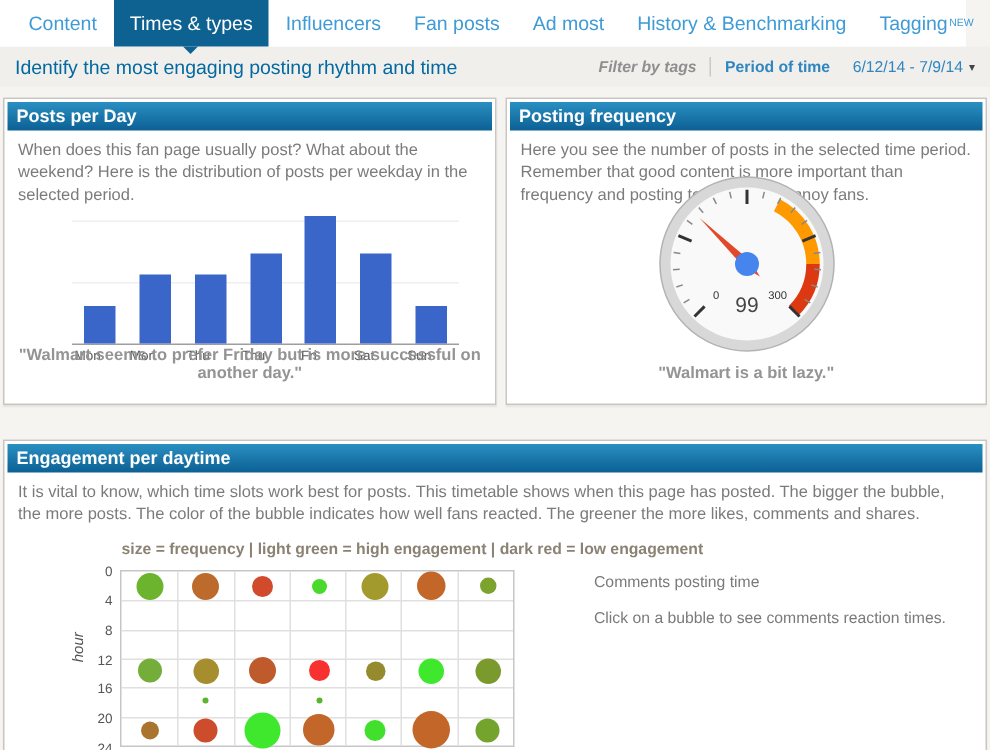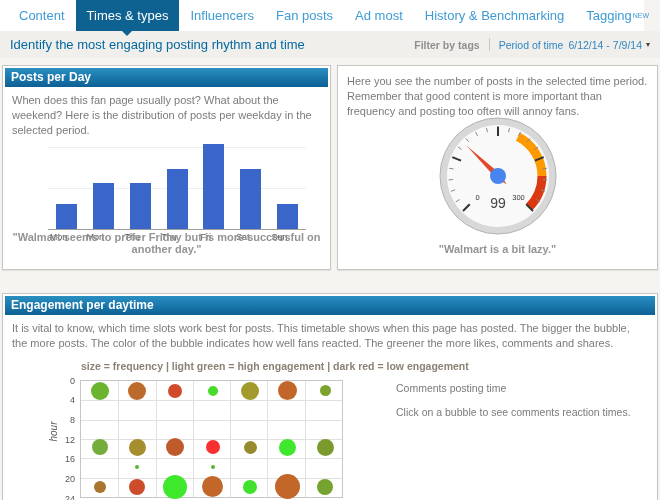--- a/index.html
+++ b/index.html
@@ -11,24 +11,24 @@
     cursor:pointer;position:relative;white-space:nowrap;}
   .tab.active{background:#0e6291;color:#fff;}
   .tab.active::after{content:"";position:absolute;left:50%;margin-left:-5px;top:100%;
     border:5px solid transparent;border-top-color:#0e6291;}
   .tab sup{font-size:7px;margin-left:1px;}
   
   .subbar{position:absolute;top:31px;left:0;right:0;height:27px;background:#f1efec;
     display:flex;align-items:center;justify-content:space-between;padding:0 10px;box-sizing:border-box;}
   .sub-title{font-size:13px;color:#0369a1;}
   .controls{display:flex;align-items:center;font-size:10.5px;}
-  .filter-label{font-weight:bold;color:#8f8f8f;cursor:pointer;}
+  .filter-label{font-style:italic;font-weight:bold;color:#8f8f8f;cursor:pointer;}
   .vdiv{width:1px;height:13px;background:#c8c8c8;margin:0 9px;}
   .period{display:flex;align-items:center;cursor:pointer;color:#2f86c0;}
-  .period .plabel{font-weight:normal;margin-right:5px;}
+  .period .plabel{font-weight:bold;margin-right:15px;}
   .period .caret{color:#444;font-size:8px;margin-left:4px;}
   
   .panel{position:absolute;background:#fff;border:1px solid #c9c6c1;box-sizing:border-box;
     padding:2px;box-shadow:0 1px 1px rgba(0,0,0,.07);}
   .panel-header{height:19px;line-height:19px;background:linear-gradient(#2a8fc2,#0c6094);
     color:#fff;font-size:12px;font-weight:bold;padding:0 6px;}
   .panel-desc{font-size:11px;color:#7b7b7b;padding:6px 7px 0;line-height:1.38;}
   .panel-quote{position:absolute;left:0;right:0;bottom:14px;text-align:center;
     font-size:11px;font-weight:bold;color:#949494;}
   #panel1{left:2px;top:65px;width:329px;height:205px;}
@@ -132,20 +132,21 @@
       <div class="bar-label">Thu</div>
       <div class="bar-label">Thu</div>
       <div class="bar-label">Fri</div>
       <div class="bar-label">Sat</div>
       <div class="bar-label">Sun</div>
     </div>
   <div class="panel-quote">"Walmart seems to prefer Friday but is more successful on another day."</div>
 </div>
 
 <div class="panel" id="panel2">
+  <div class="panel-header">Posting frequency</div>
   <div class="panel-desc">Here you see the number of posts in the selected time period. Remember that good content is more important than frequency and posting too often will annoy fans.</div>
   <div class="gauge-wrap">
     <svg id="gauge-svg" width="120" height="120">
         <circle cx="60" cy="60" r="58" fill="#d8d8d8" stroke="#b3b3b3" stroke-width="1"></circle>
         <circle cx="60" cy="60" r="51" fill="#f9f9f9"></circle>
         <path d="M 79.97558198854006 20.79571293571182 A 44 44 0 0 1 104 60" stroke="#ff9900" stroke-width="9" fill="none"></path>
         <path d="M 104 60 A 44 44 0 0 1 91.11269837220809 91.11269837220809" stroke="#dc3912" stroke-width="9" fill="none"></path>
         <line x1="31.71572875253809" y1="88.2842712474619" x2="24.998214331265892" y2="95.0017856687341" stroke="#333" stroke-width="2"></line>
         <line x1="21.631192604065845" y1="83.51243541221768" x2="17.794311864472434" y2="85.86367895343946" stroke="#888" stroke-width="1"></line>
         <line x1="17.202456766718093" y1="73.90576474687265" x2="12.922702443389902" y2="75.29634122155991" stroke="#888" stroke-width="1"></line>

